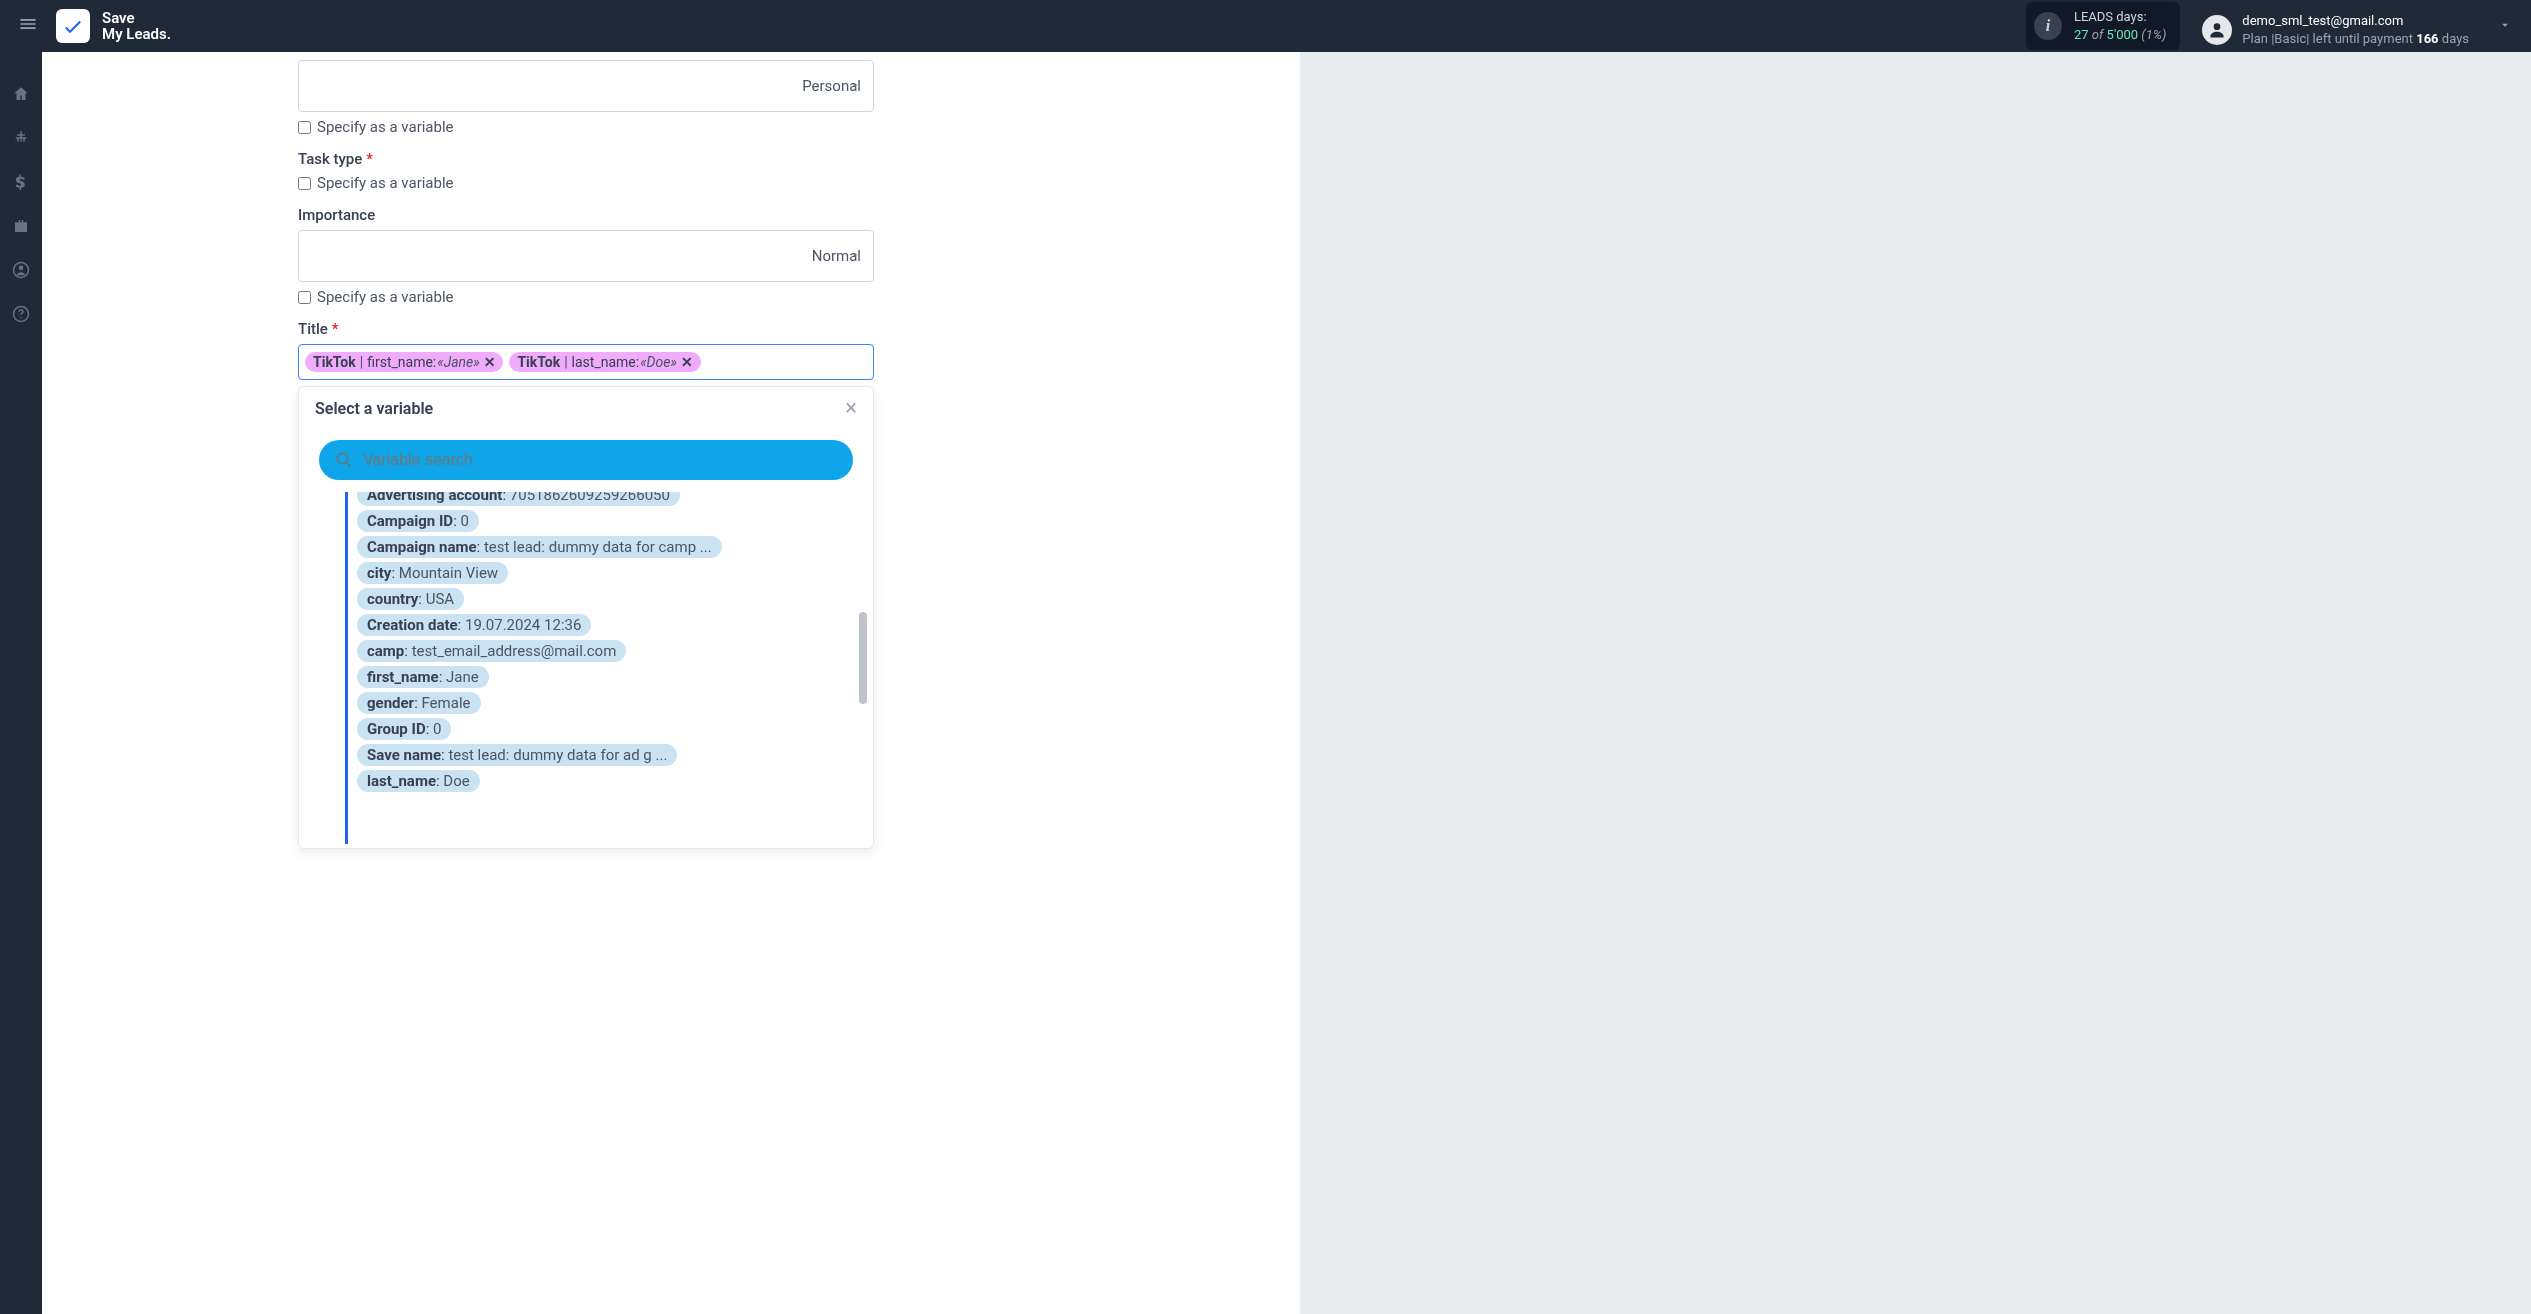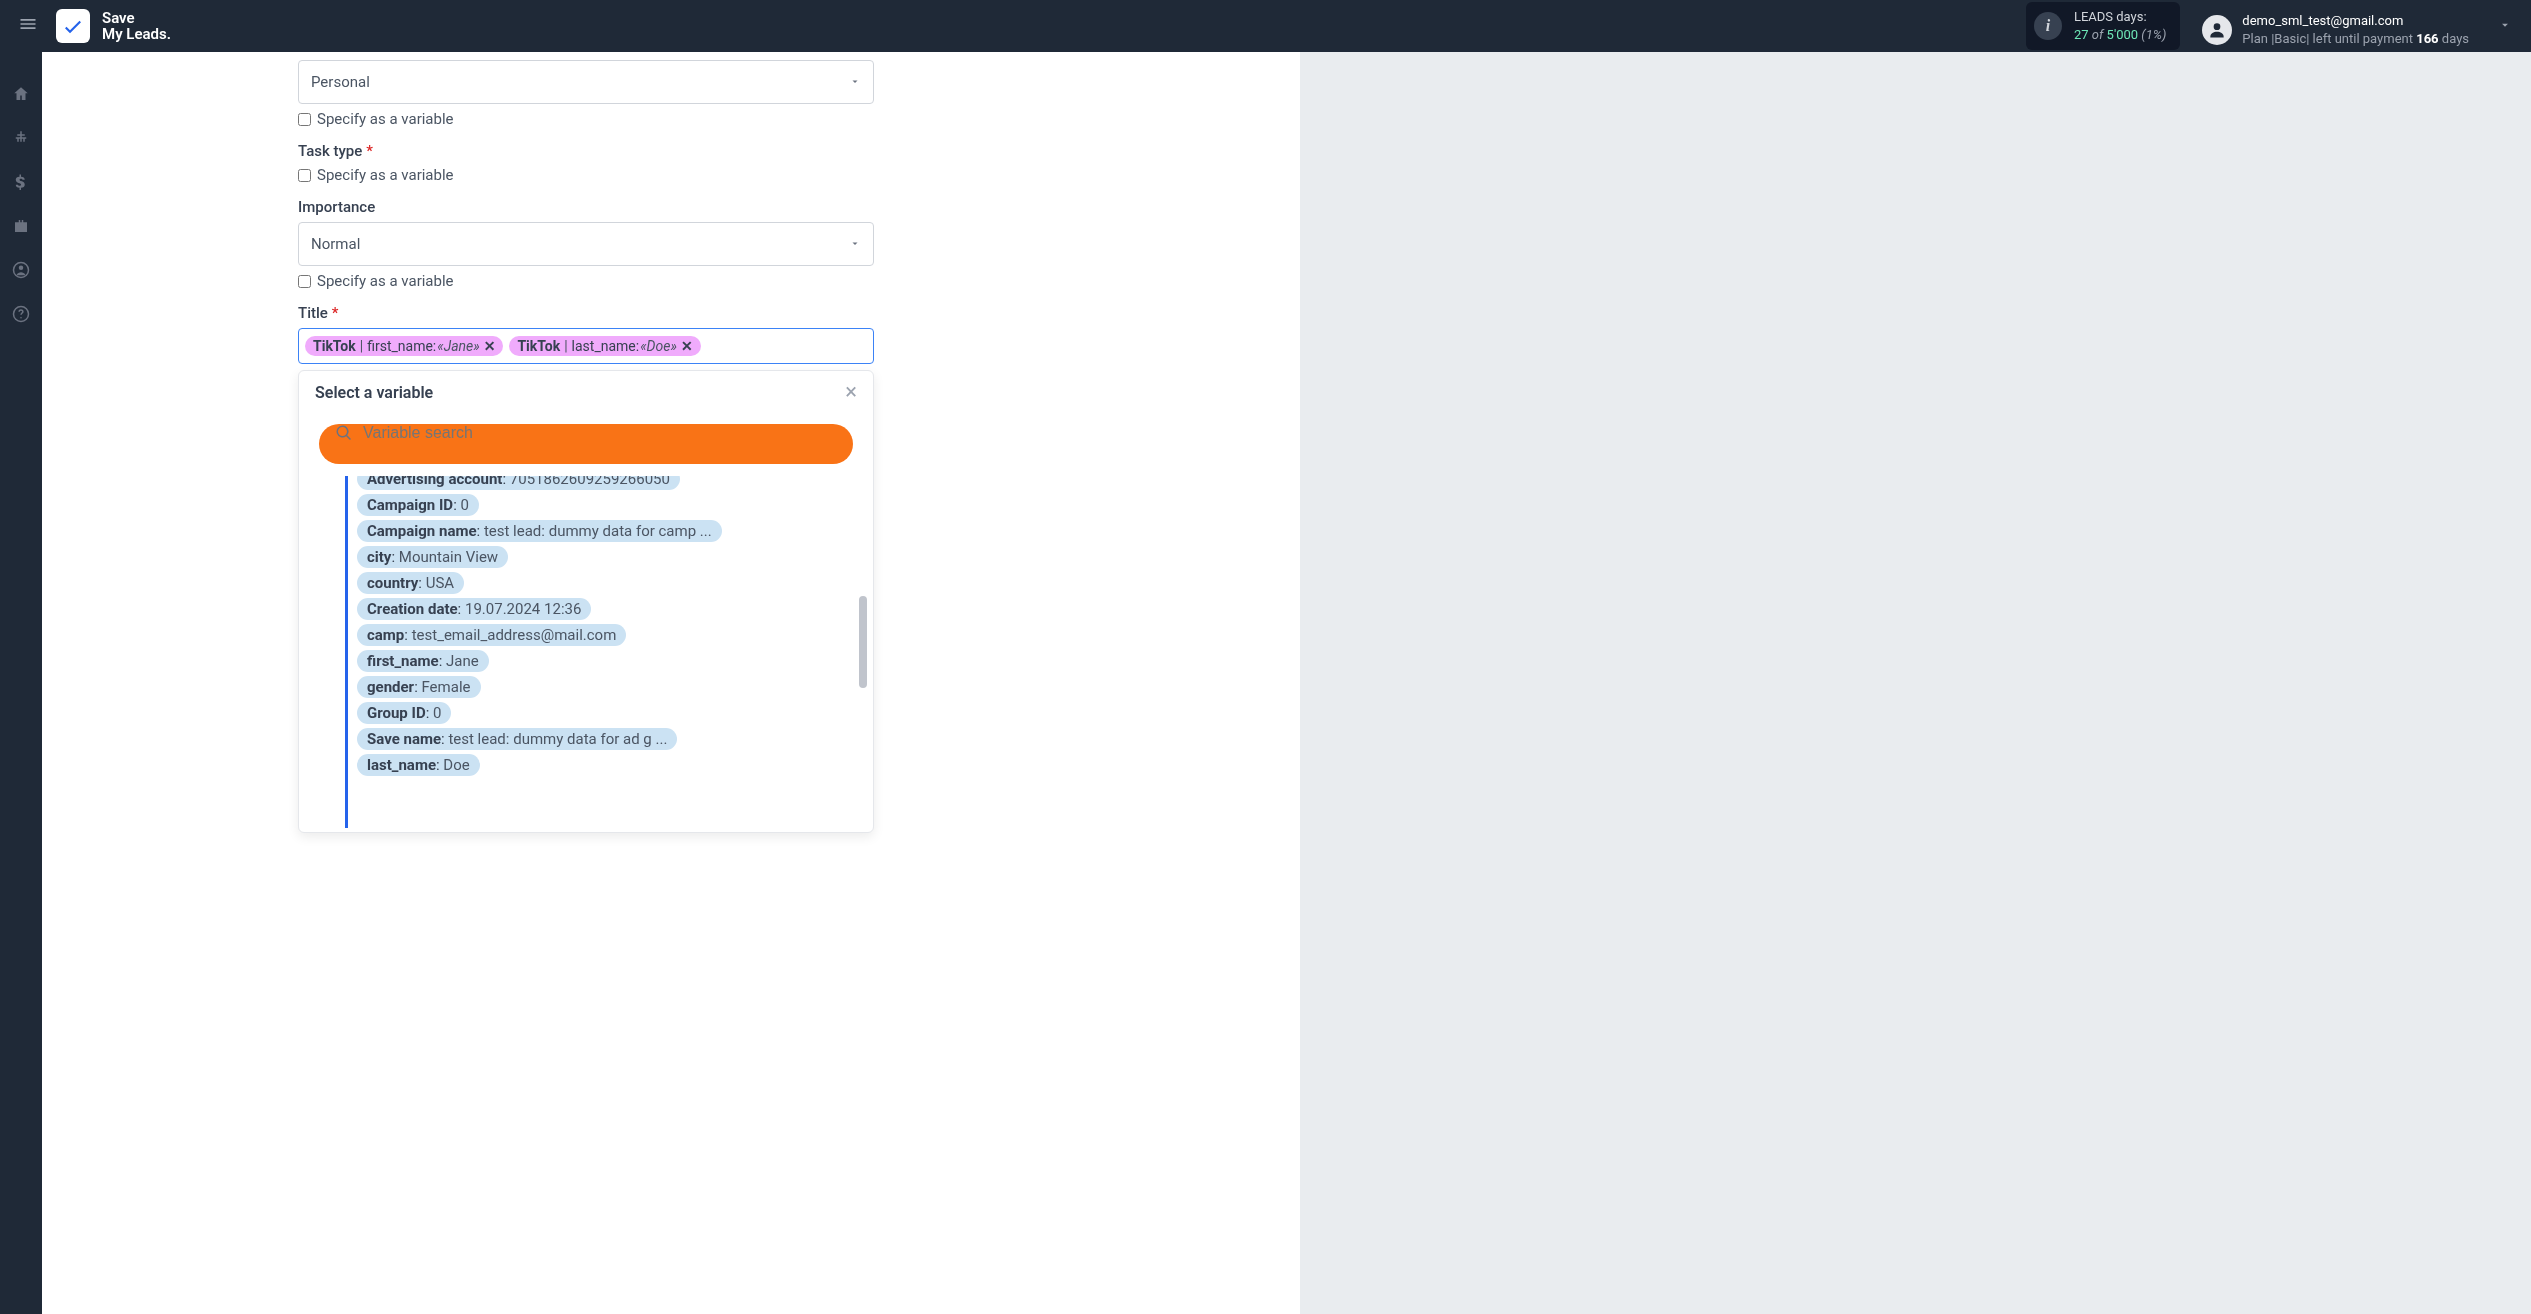--- a/index.html
+++ b/index.html
@@ -37,21 +37,21 @@
     .sidebar-item svg { width: 18px; height: 18px; fill: #6b7280; }
     
     
     .main { position: absolute; left: 42px; right: 0; top: 52px; bottom: 0; overflow: hidden; }
     .panel { background: #fff; width: 1258px; margin-left: 0; height: 100%; padding: 0 0 0 256px; overflow: visible; }
     .form-col { width: 576px; padding-top: 8px; }
     
     .field { margin-bottom: 10px; }
     .label { color: #374151; font-size: 15px; margin-bottom: 6px; display: flex; align-items: center; gap: 4px; font-weight: 500; }
     .label .req { color: #dc2626; }
-    .select-shell { position: relative; border: 1px solid #d1d5db; border-radius: 4px; height: 44px; display: flex; align-items: center; padding: 14px 12px; cursor: pointer; }
+    .select-shell { position: relative; border: 1px solid #d1d5db; border-radius: 4px; height: 52px; display: flex; align-items: center; padding: 14px 12px; cursor: pointer; justify-content: flex-end; }
     .select-shell span { color: #4b5563; font-size: 15px; }
     .select-shell .chev { position: absolute; right: 12px; top: 50%; transform: translateY(-50%); }
     .select-shell .chev svg { width: 12px; height: 12px; fill: #6b7280; }
     .check-row { display: flex; align-items: center; gap: 6px; margin-top: 6px; }
     .check-row input { width: 13px; height: 13px; }
     .check-row label { color: #4b5563; font-size: 15px; }
     
     
     .tag-input { border: 1.5px solid #3b82f6; border-radius: 4px; min-height: 36px; display: flex; align-items: center; flex-wrap: wrap; gap: 6px; padding: 3px 6px; cursor: text; }
     .tag { background: #f0abfc; border-radius: 11px; padding: 2px 8px; font-size: 14px; color: #374151; display: inline-flex; align-items: center; gap: 1px; }
@@ -60,21 +60,21 @@
     .tag .key { color: #374151; }
     .tag .val { font-style: italic; color: #4b5563; }
     .tag .x { margin-left: 3px; cursor: pointer; font-weight: 700; color: #374151; }
     
     
     .var-panel { border: 1px solid #e5e7eb; border-radius: 6px; margin-top: 6px; background: #fff; box-shadow: 0 4px 12px rgba(0,0,0,0.08); overflow: hidden; }
     .var-header { padding: 10px 16px; display: flex; align-items: center; justify-content: space-between; border-bottom: 1px solid transparent; }
     .var-header .ttl { color: #374151; font-weight: 600; font-size: 16px; }
     .var-header .close { color: #9ca3af; font-size: 22px; cursor: pointer; line-height: 1; }
     .var-search-wrap { padding: 10px 20px 12px; }
-    .var-search { background: #f97316; border-radius: 20px; height: 40px; display: flex; align-items: flex-start; padding: 0 16px; gap: 10px; }
+    .var-search { background: #0ea5e9; border-radius: 20px; height: 40px; display: flex; align-items: center; padding: 0 16px; gap: 10px; }
     .var-search svg { width: 18px; height: 18px; fill: #6b7280; }
     .var-search input { background: transparent; border: none; outline: none; font-size: 16px; color: #374151; flex: 1; }
     .var-list-wrap { position: relative; padding: 0 24px 4px 46px; height: 356px; overflow: hidden; }
     .var-list-accent { position: absolute; left: 46px; top: 0; bottom: 4px; width: 3px; background: #2563eb; }
     .var-list { margin-left: 12px; display: flex; flex-direction: column; gap: 4px; align-items: flex-start; margin-top: -8px; }
     .var-chip { background: #cbe2f3; border-radius: 11px; padding: 2px 10px; font-size: 15px; color: #374151; cursor: pointer; display: inline-block; }
     .var-chip .k { font-weight: 700; }
     .var-chip .v { color: #4b5563; }
     .var-scroll { position: absolute; right: 6px; top: 120px; width: 8px; height: 92px; background: #c0c4cc; border-radius: 4px; }
   </style>

